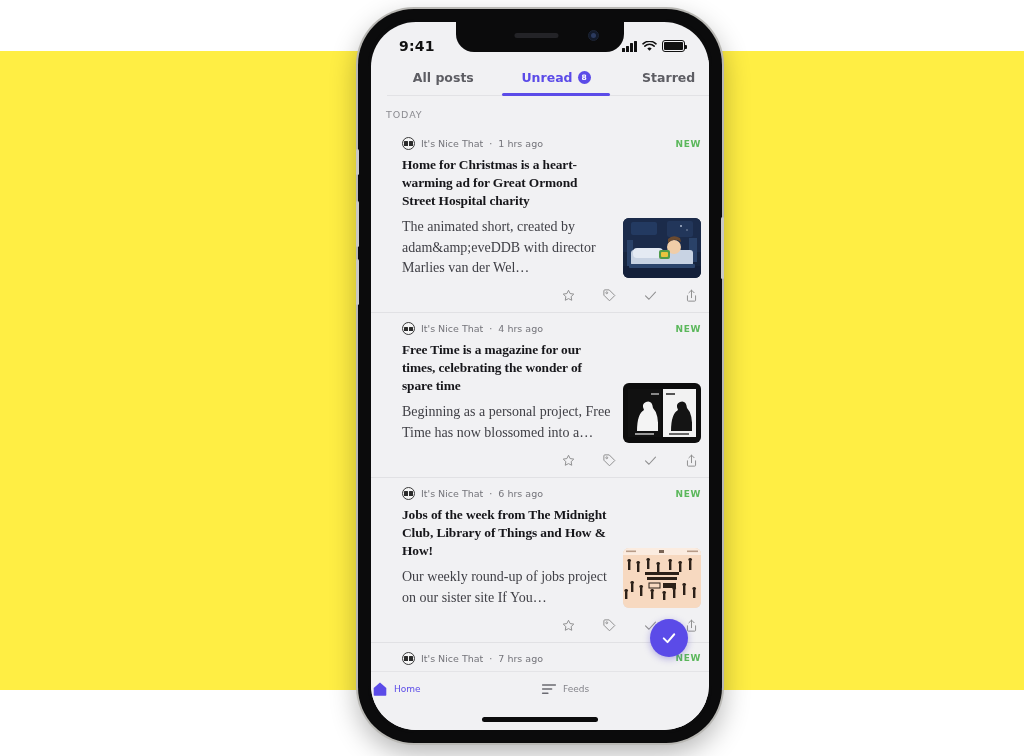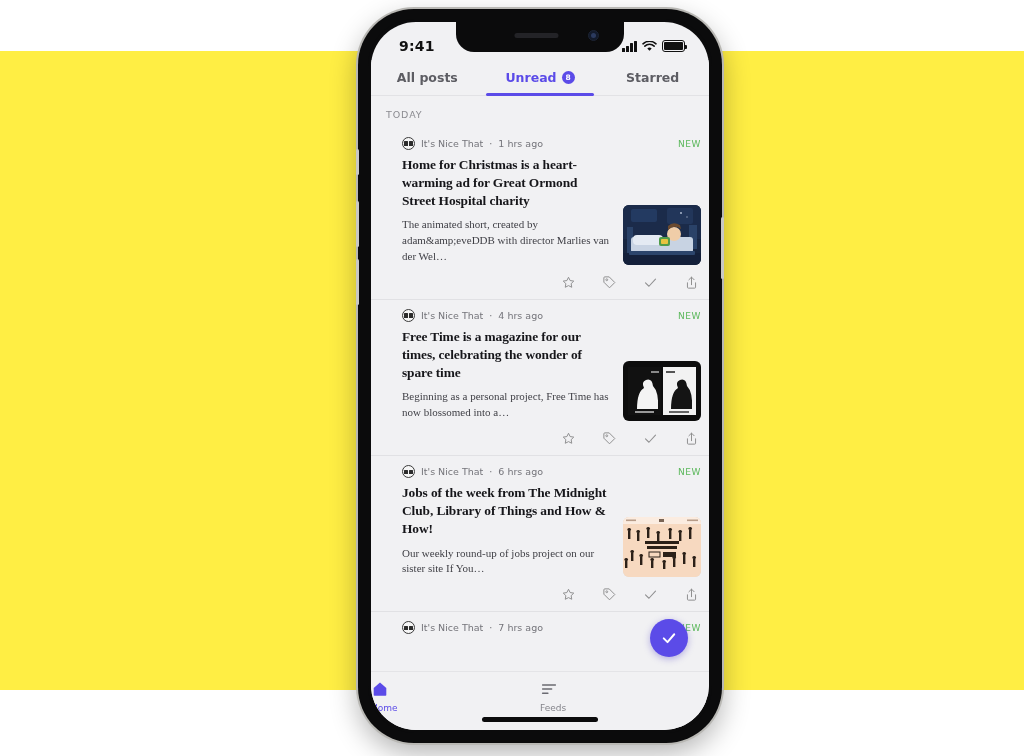--- a/index.html
+++ b/index.html
@@ -87,21 +87,21 @@
     position: relative; padding: 1.2px;
   }
   .battery::after {
     content:""; position:absolute; right:-3.4px; top:3.4px;
     width:2px; height:4.4px; background:#111; border-radius:0 1px 1px 0;
   }
   .battery > span { display:block; height:100%; width:100%; background:#111; border-radius:1px; }
 
   
   #tabs {
-    position: absolute; left: 0; top: 38px; width: 100%; height: 36px;
+    position: absolute; left: 16px; top: 38px; width: 100%; height: 36px;
     display: flex; align-items: center; background: #f1f1f3;
     border-bottom: 1px solid #e2e2e5; z-index: 15;
   }
   .tab {
     flex: 1; text-align: center; font-size: 12.5px; color: #5d5d63;
     font-weight: bold; position: relative; height: 100%;
     display: flex; align-items: center; justify-content: center; gap: 5px;
   }
   .tab.active { color: #5B4BE8; }
   .tab.active .underline {
@@ -138,31 +138,31 @@
   .avatar::before {
     content: ""; position: absolute; left: 1.4px; top: 3.4px;
     width: 3.2px; height: 4.6px; background: #2c2c2c; border-radius: .6px;
   }
   .avatar::after {
     content: ""; position: absolute; right: 1.4px; top: 3.4px;
     width: 3.2px; height: 4.6px; background: #2c2c2c; border-radius: .6px;
   }
   .meta-text { font-size: 9.5px; color: #74747a; white-space: nowrap; }
   .new-badge {
-    margin-left: auto; font-size: 9px; font-weight: normal;
+    margin-left: auto; font-size: 9px; font-weight: bold;
     color: #5cb85c; letter-spacing: .6px;
   }
 
   .body-row { display: flex; gap: 11px; align-items: flex-end; font-family: Liberation Serif, serif; }
   .body-text { flex: 1; min-width: 0; }
   .art-title {
     font-size: 13.4px; font-weight: bold; color: #16161a;
     line-height: 1.35; letter-spacing: -.1px; margin-bottom: 7px;
   }
-  .art-excerpt { font-size: 11px; color: #3f3f45; line-height: 1.45; }
+  .art-excerpt { font-size: 14px; color: #3f3f45; line-height: 1.45; }
 
   .thumb {
     width: 78px; height: 60px; border-radius: 6px; flex: none;
     overflow: hidden; background: #ddd; position: relative;
   }
   .thumb svg { display: block; width: 100%; height: 100%; }
 
   .actions {
     display: flex; justify-content: flex-end; gap: 26px;
     padding: 10px 2px 9px 0;
@@ -179,22 +179,22 @@
     box-shadow: 0 2px 7px rgba(60,40,190,.34);
   }
 
   
   #tabbar {
     position: absolute; left: 0; bottom: 0; width: 100%; height: 59px;
     background: #f1f1f3; border-top: 1px solid #e4e4e7;
     display: flex; align-items: flex-start; padding-top: 8px; z-index: 20;
   }
   .nav-item {
-    flex: 1; display: flex; flex-direction: column;
-    gap: 5px;
+    flex: 1; display: flex; flex-direction: row;
+    align-items: center; gap: 5px;
   }
   .nav-icon { width: 18px; height: 18px; }
   .nav-icon svg { display: block; width: 100%; height: 100%; }
   .nav-label { font-size: 9px; color: #85858b; }
   .nav-item.active .nav-label { color: #5B4BE8; }
   #home-indicator {
     position: absolute; left: 50%; transform: translateX(-50%); bottom: 8px;
     width: 116px; height: 4.6px; border-radius: 3px; background: #0b0b0c; z-index: 26;
   }
 </style>

